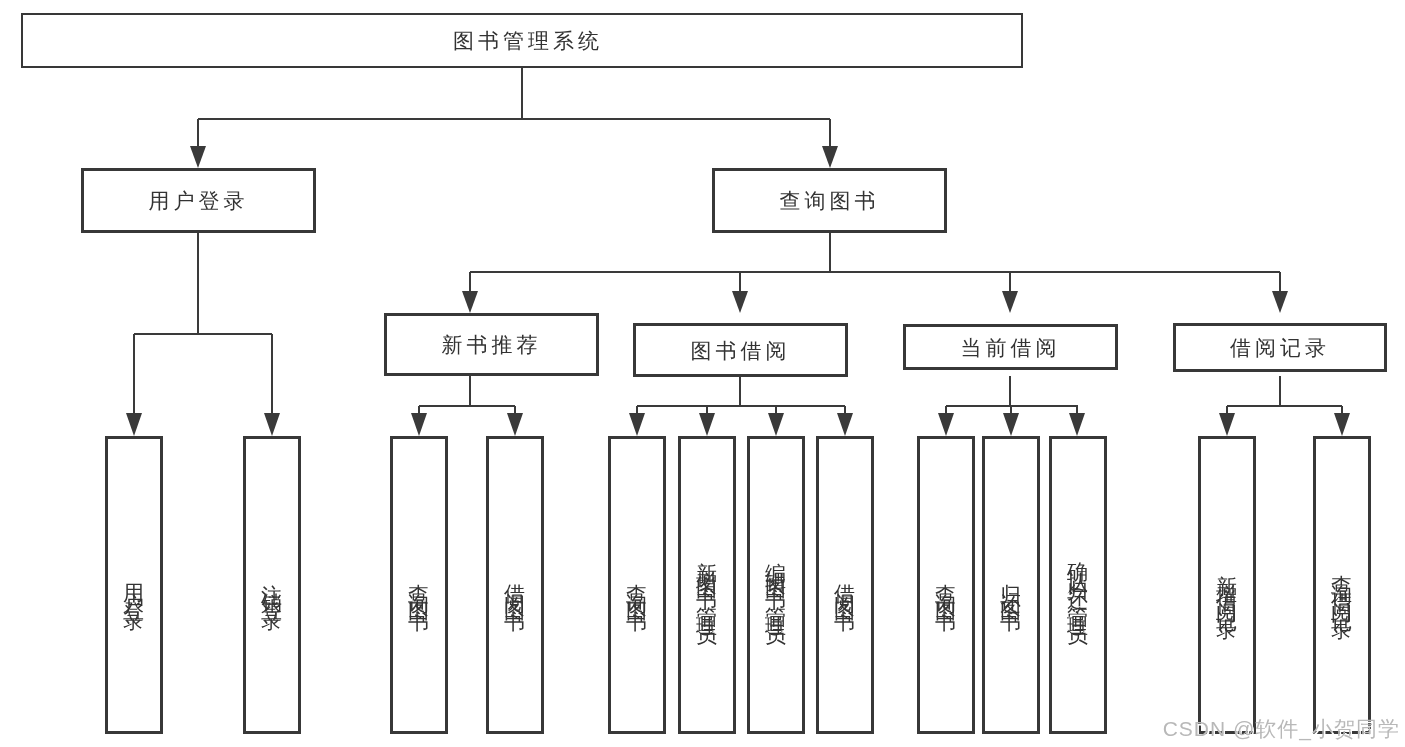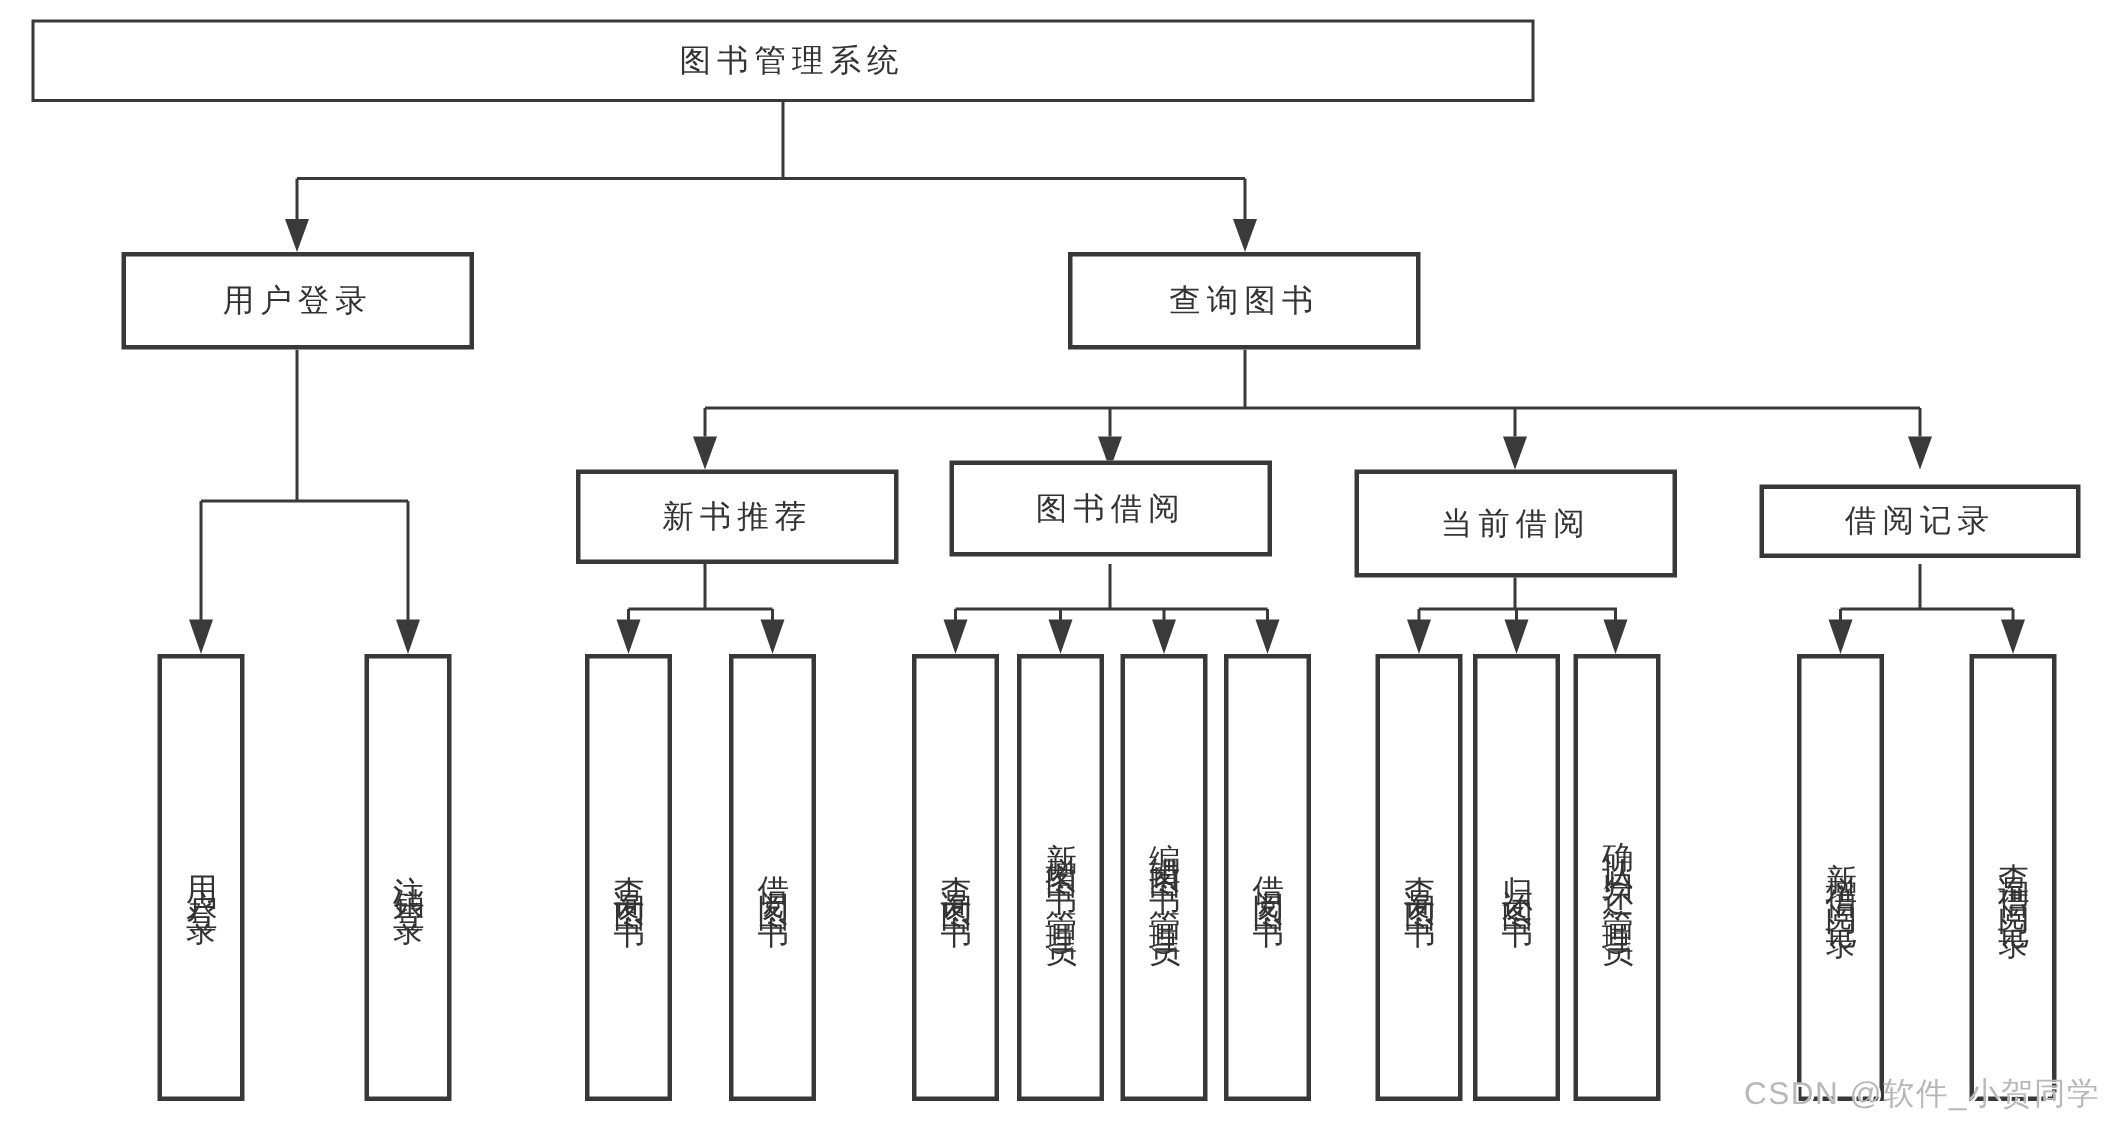--- a/index.html
+++ b/index.html
@@ -78,24 +78,24 @@
   <div class="node hnode" style="left:81px;top:168px;width:235px;height:65px">
     <span>用户登录</span>
   </div>
   <div class="node hnode" style="left:712px;top:168px;width:235px;height:65px">
     <span>查询图书</span>
   </div>
 
   <div class="node hnode" style="left:384px;top:313px;width:215px;height:63px">
     <span>新书推荐</span>
   </div>
-  <div class="node hnode" style="left:633px;top:307px;width:215px;height:64px">
+  <div class="node hnode" style="left:633px;top:323px;width:215px;height:54px">
     <span>图书借阅</span>
   </div>
-  <div class="node hnode" style="left:903px;top:313px;width:215px;height:72px">
+  <div class="node hnode" style="left:903px;top:324px;width:215px;height:46px">
     <span>当前借阅</span>
   </div>
   <div class="node hnode" style="left:1173px;top:323px;width:214px;height:49px">
     <span>借阅记录</span>
   </div>
 
   <div class="node vnode" style="left:105px;top:436px;width:58px;height:298px">
     <span>用户登录</span>
   </div>
   <div class="node vnode" style="left:243px;top:436px;width:58px;height:298px">

